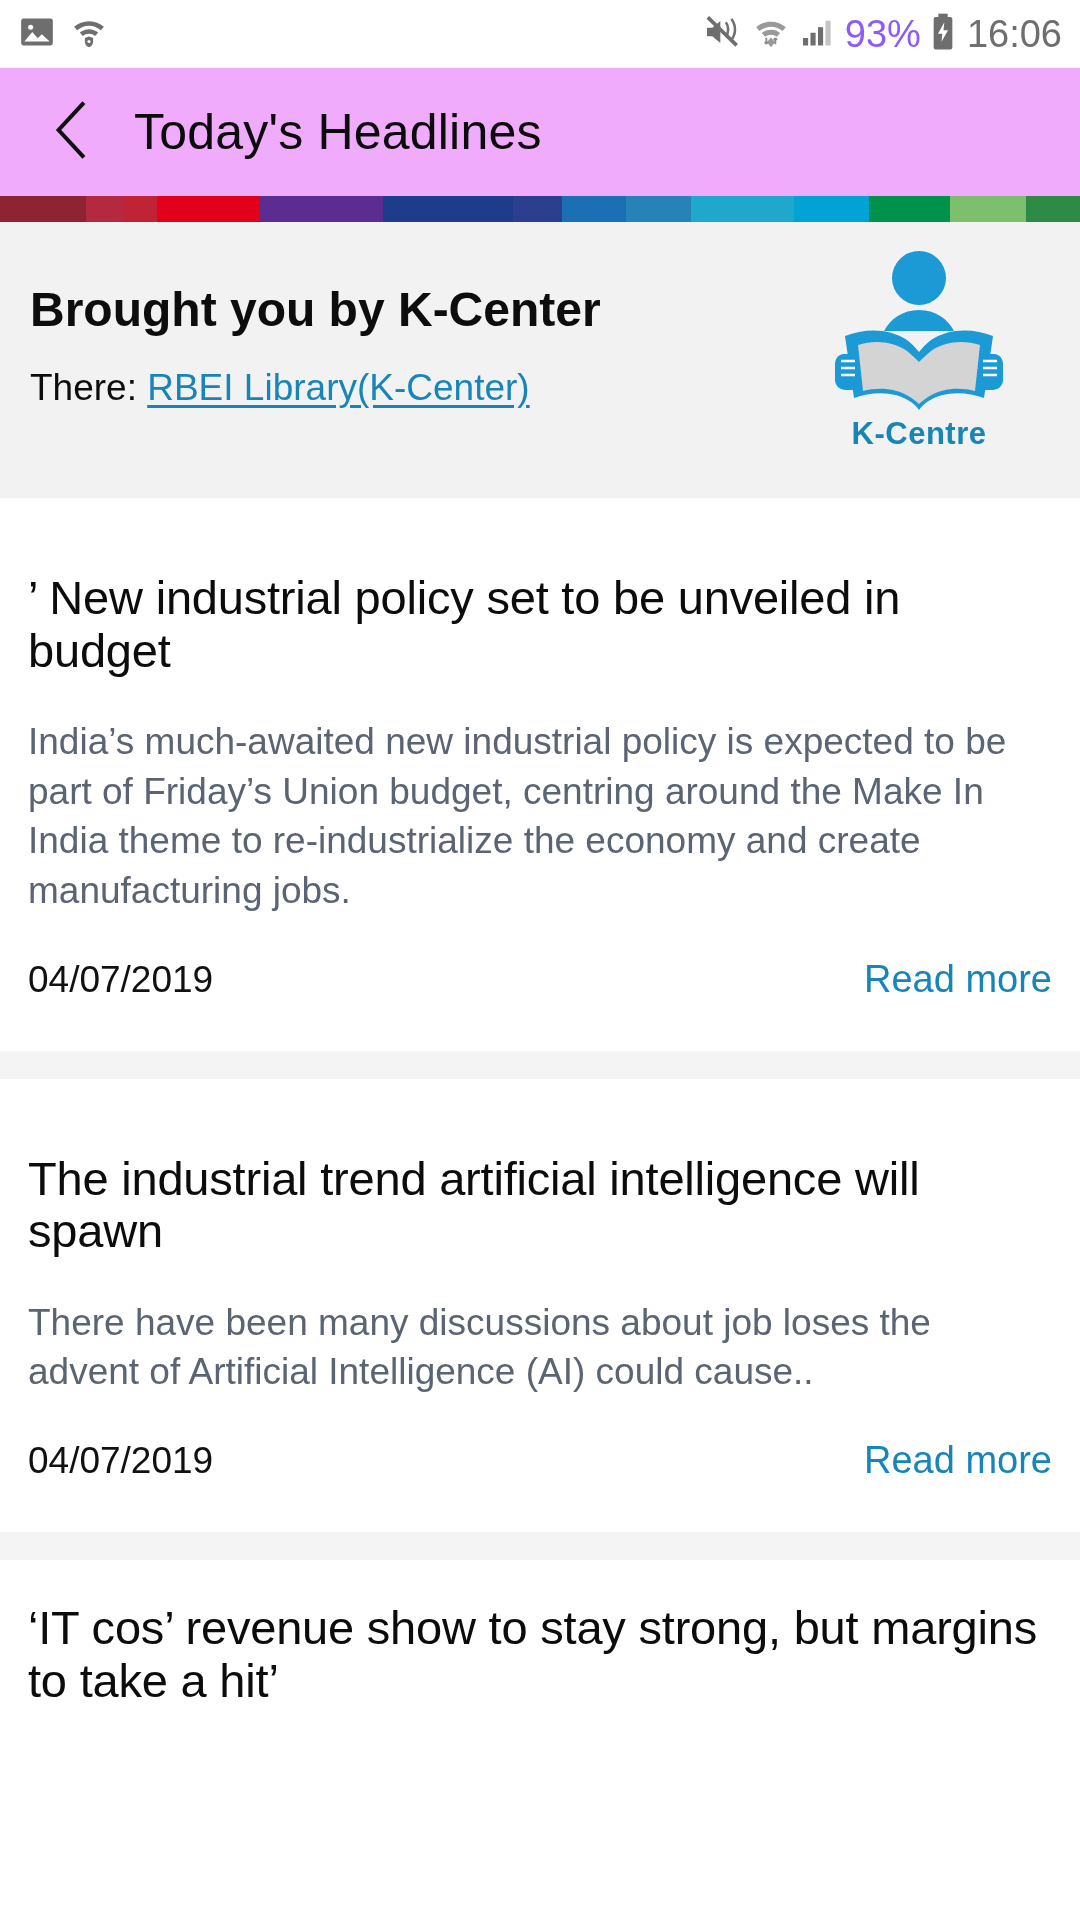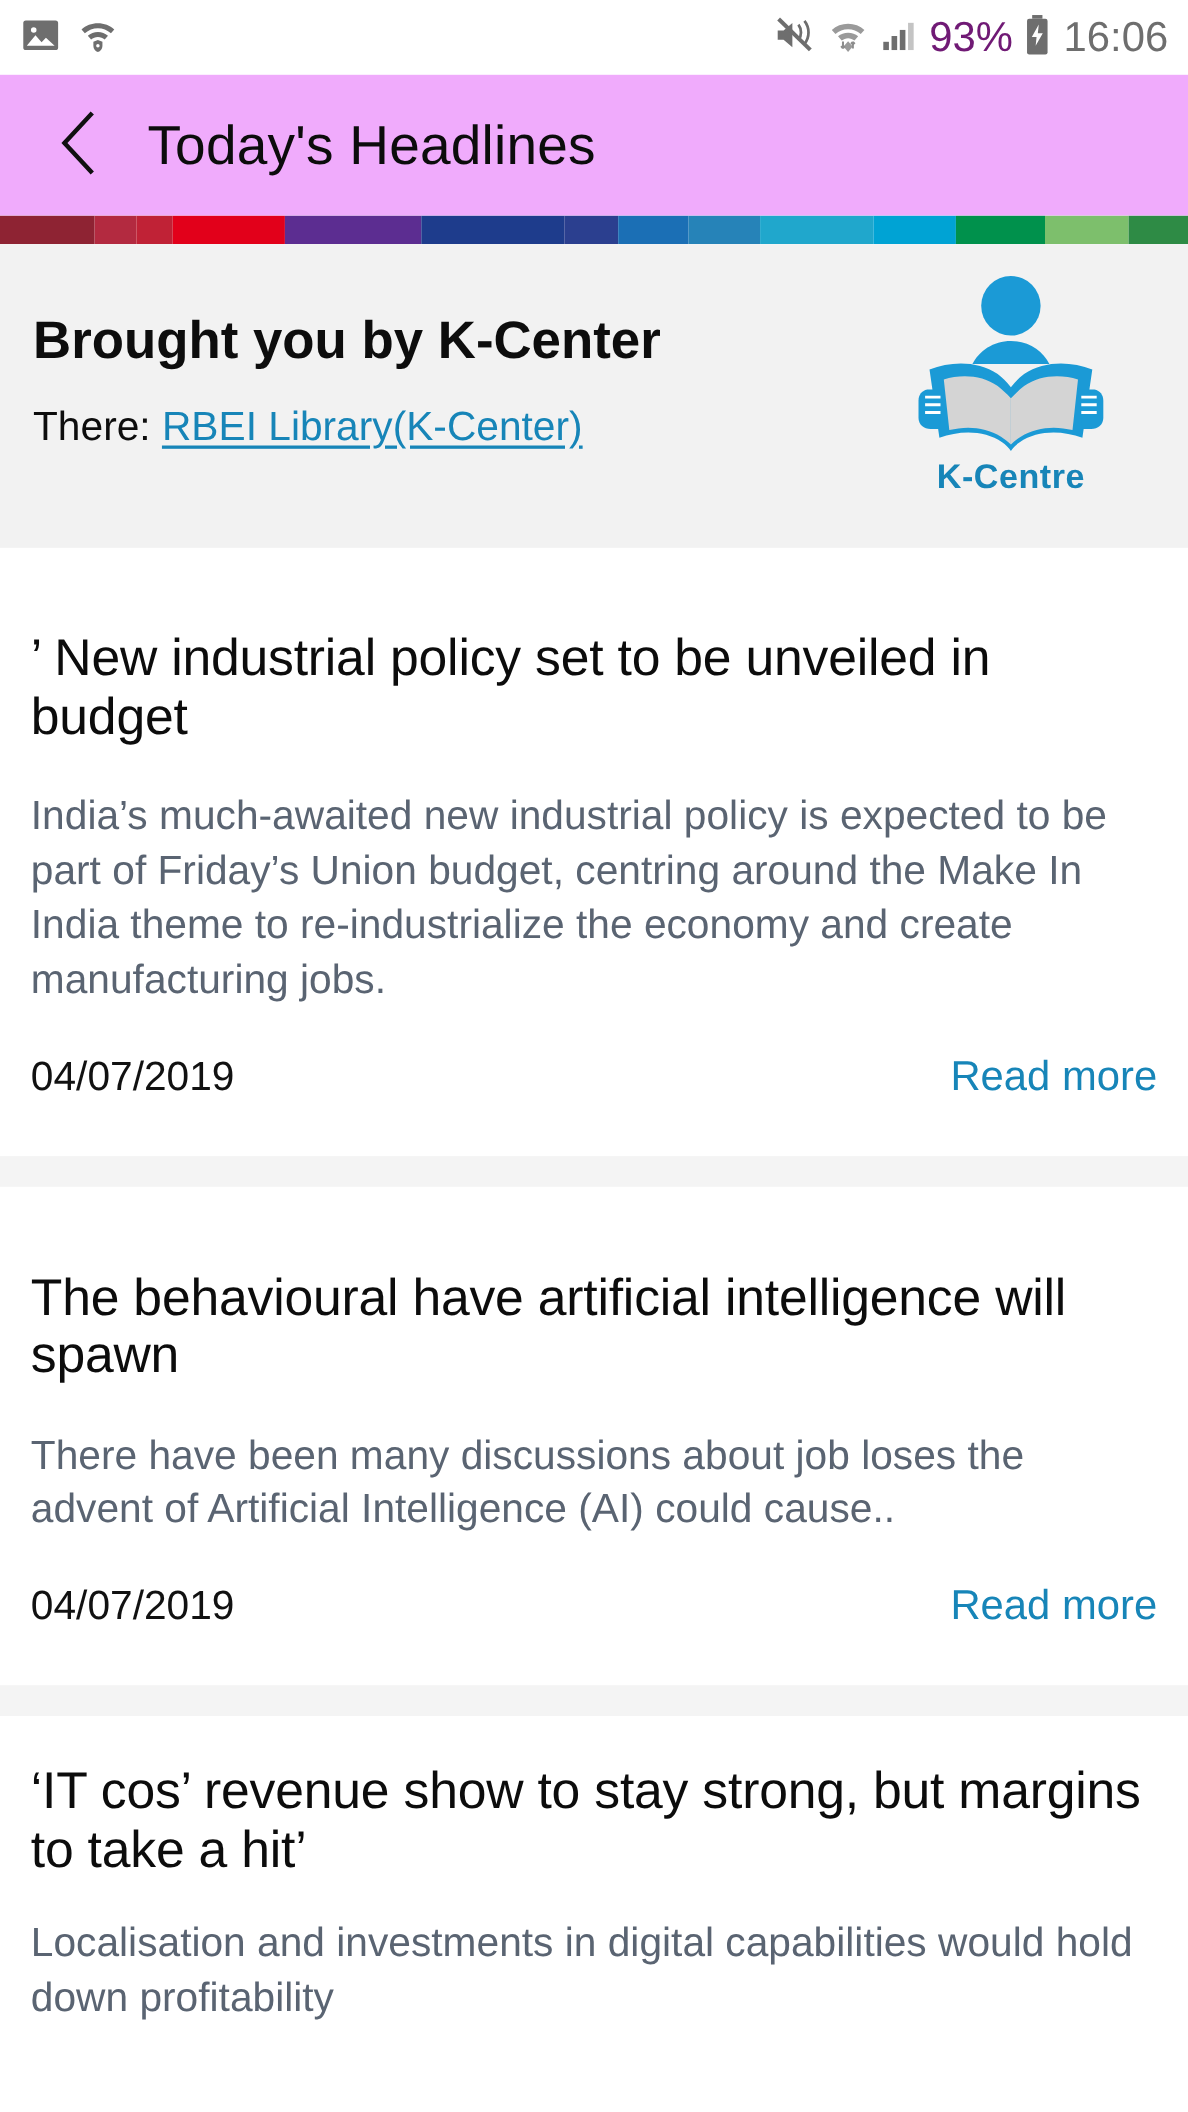--- a/index.html
+++ b/index.html
@@ -17,21 +17,21 @@
     align-items:center;
     padding:0 18px;
     background:#ffffff;
     color:#6e6e6e;
   }
   .sb-left{ display:flex; align-items:center; gap:14px; }
   .sb-right{ margin-left:auto; display:flex; align-items:center; gap:9px; }
   .sb-ic{ display:block; }
   .sb-text{
     font-size:38px;
-    color:#701a75;
+    color:#8b5cf6;
     letter-spacing:0px;
     font-family:"Liberation Sans", sans-serif;
   }
   .sb-time{ font-size:38px; color:#6e6e6e; margin-left:2px; }
 
   
   .appbar{
     height:128px;
     display:flex;
     align-items:center;
@@ -269,26 +269,25 @@
   <div class="art-body"> India’s much-awaited new industrial policy is expected to be part of Friday’s Union budget, centring around the Make In India theme to re-industrialize the economy and create manufacturing jobs.</div>
   <div class="art-foot">
     <span class="art-date">04/07/2019</span>
     <span class="art-more">Read more</span>
   </div>
 </div>
 
 <div class="divider"></div>
 
 <div class="article">
-  <div class="art-title">The behavioural have artificial intelligence will spawn</div>
+  <div class="art-title">The industrial trend artificial intelligence will spawn</div>
   <div class="art-body">There have been many discussions about job loses the advent of Artificial Intelligence (AI) could cause..</div>
   <div class="art-foot">
     <span class="art-date">04/07/2019</span>
     <span class="art-more">Read more</span>
   </div>
 </div>
 
 <div class="divider"></div>
 
 <div class="article last">
   <div class="art-title">‘IT cos’ revenue show to stay strong, but margins to take a hit’</div>
-  <div class="art-body">Localisation and investments in digital capabilities would hold down profitability</div>
 </div>
 
 </body></html>

